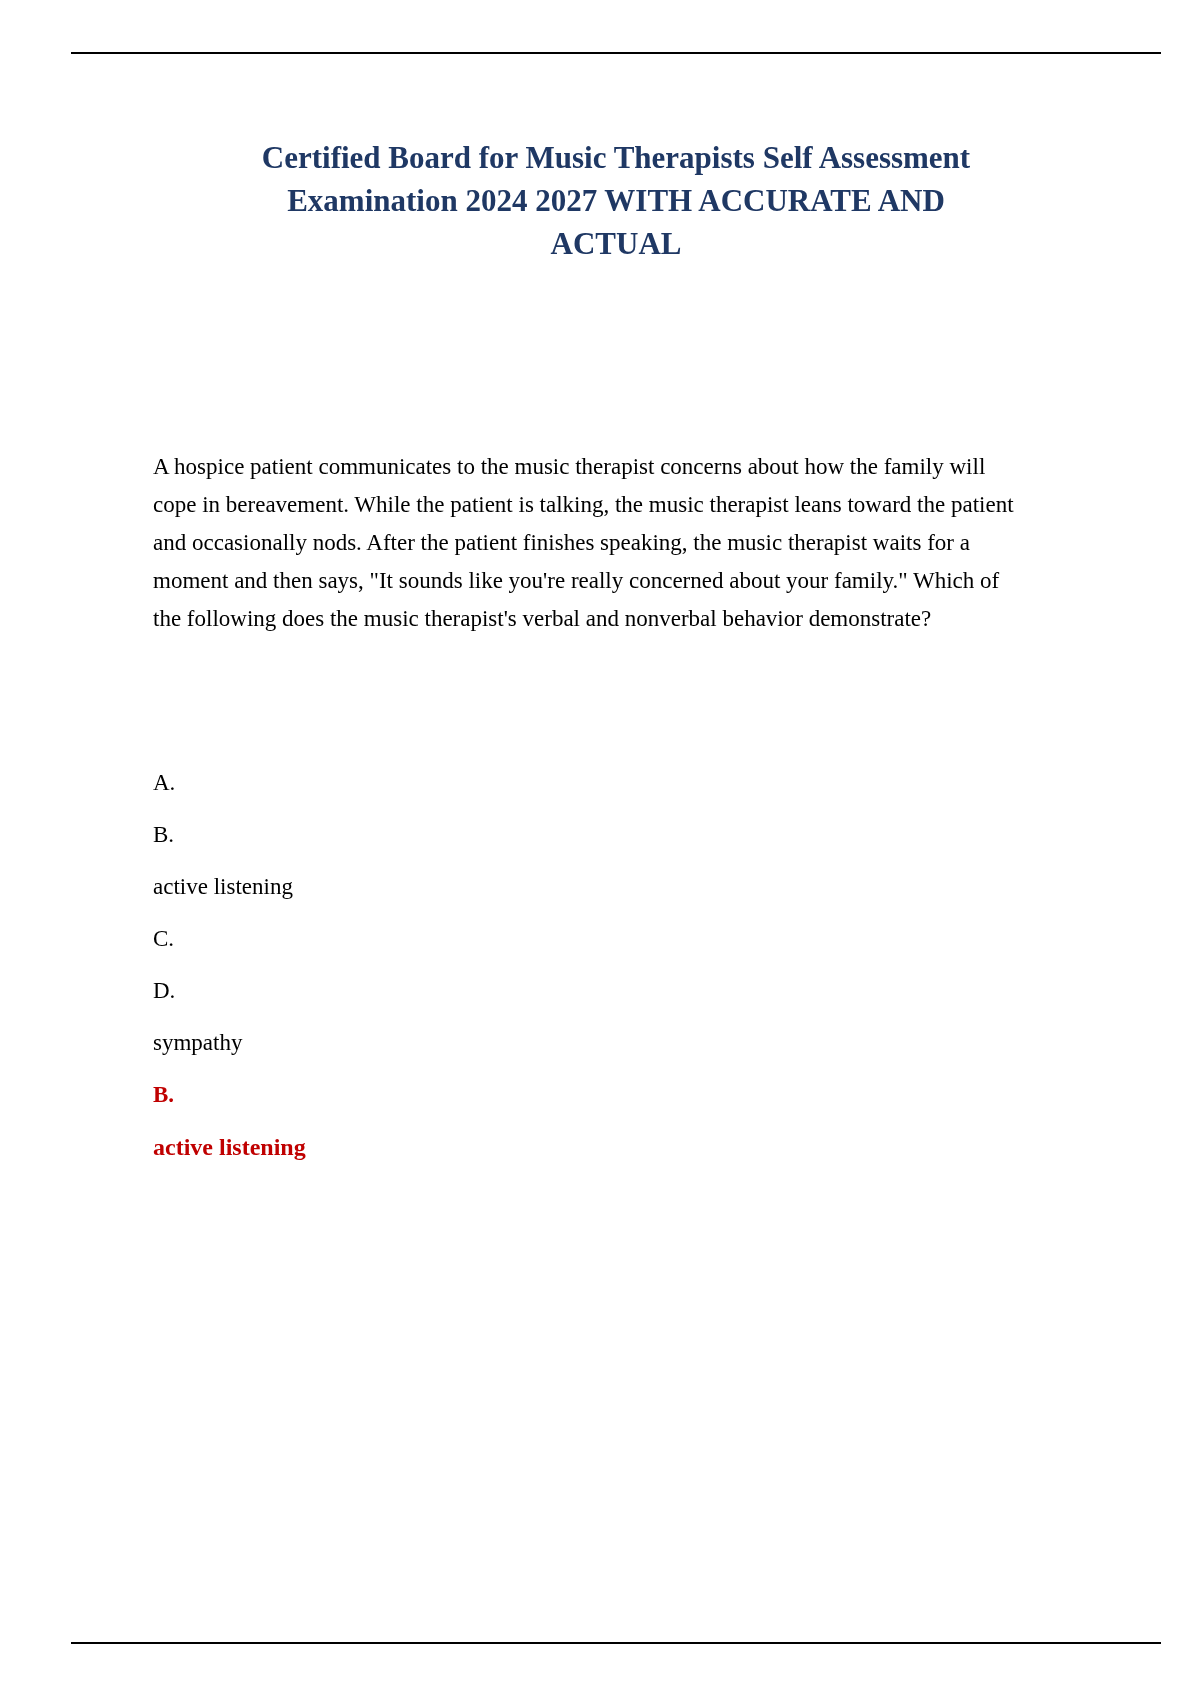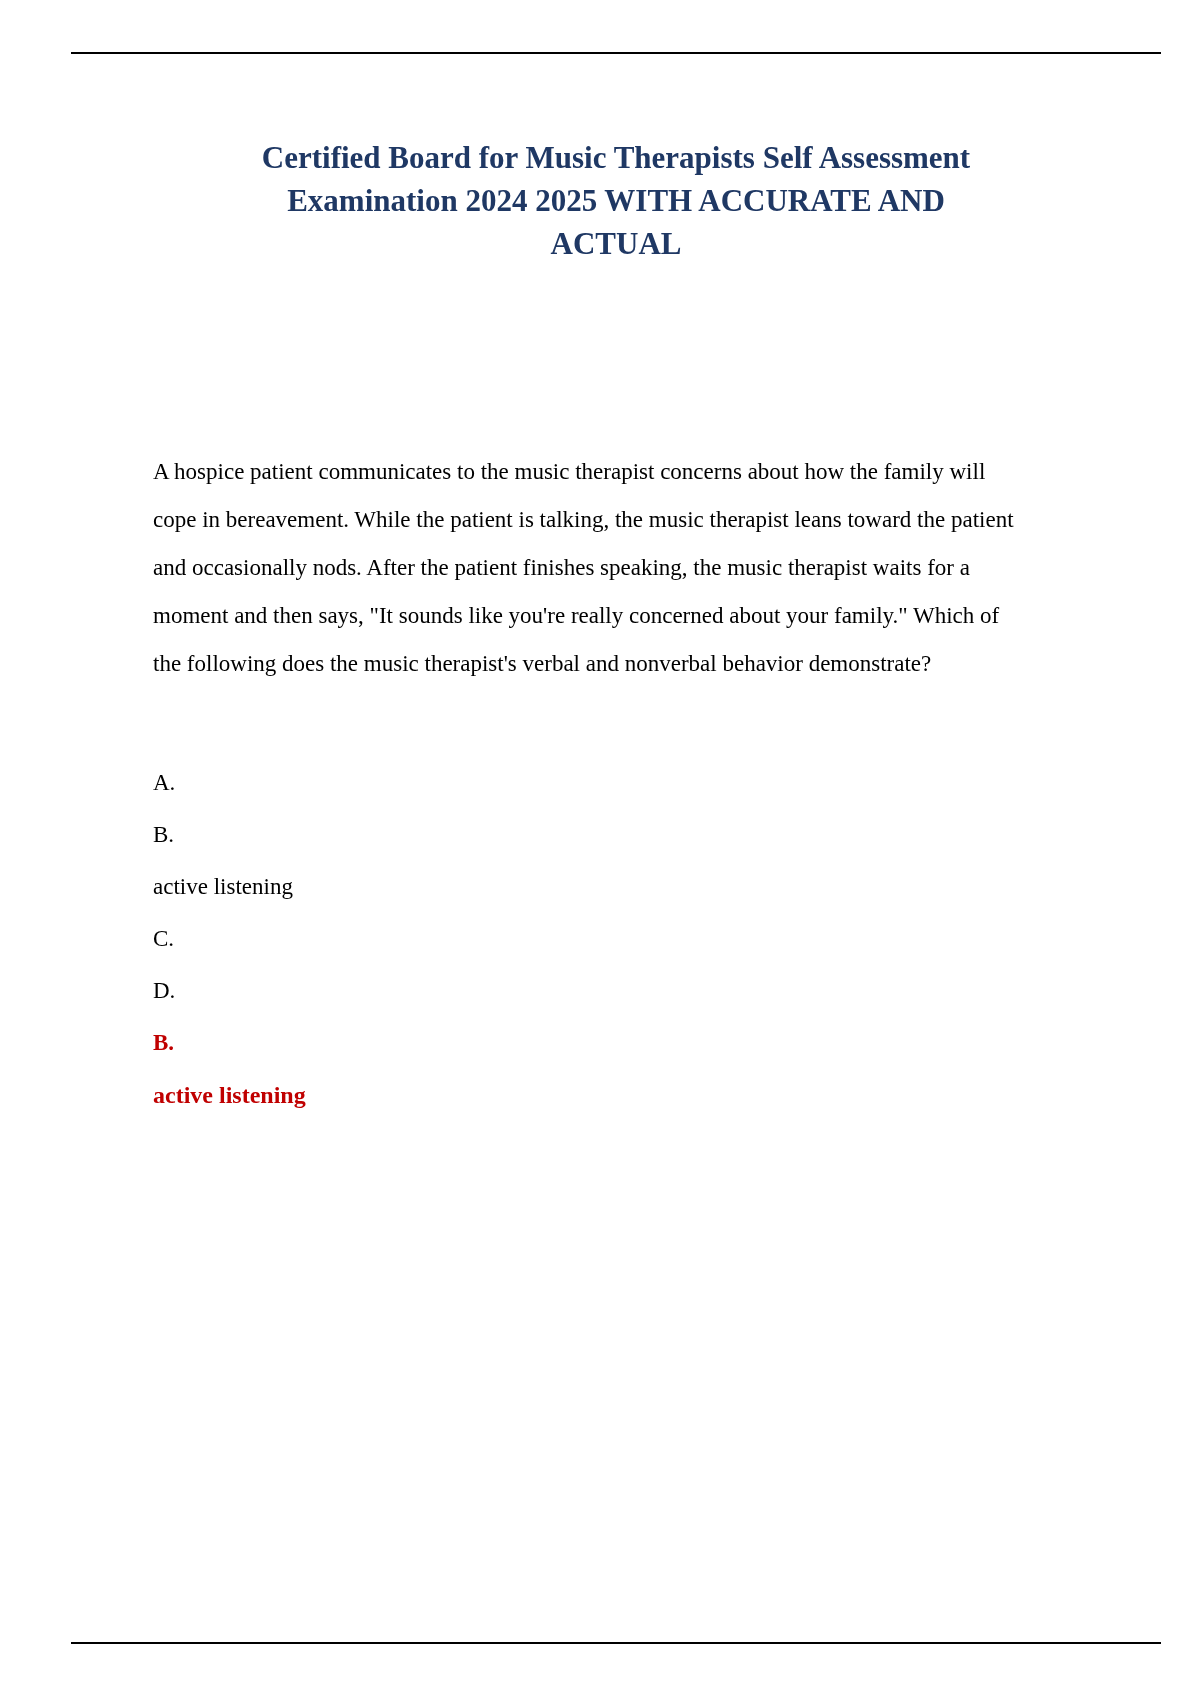--- a/index.html
+++ b/index.html
@@ -37,21 +37,21 @@
     color: var(--title-color, #1f3864);
     margin: 0;
   }
 
   .question-block {
     position: absolute;
     top: 448px;
     left: 137px;
     width: 872px;
     font-size: 23px;
-    line-height: 48px;
+    line-height: 38px;
   }
   .question-text {
     margin: 0;
   }
 
   .options-block {
     position: absolute;
     top: 768px;
     left: 137px;
     width: 872px;
@@ -72,37 +72,38 @@
 </style>
 </head>
 <body>
 
 <div class="page" style="--title-color: #1f3864; --answer-color: #c00000; color: rgb(0, 0, 0); margin-left: 16px;">
 
   <div class="rule rule-top"></div>
 
   <h1 class="doc-title">
     <span>Certified Board for Music Therapists Self Assessment</span><br>
-    <span>Examination 2024 2025 WITH ACCURATE AND</span><br>
+    <span>Examination 2024 2027 WITH ACCURATE AND</span><br>
     <span>ACTUAL</span>
   </h1>
 
   <div class="question-block">
     <p class="question-text">A hospice patient communicates to the music therapist concerns about how the family will cope in bereavement. While the patient is talking, the music therapist leans toward the patient and occasionally nods. After the patient finishes speaking, the music therapist waits for a moment and then says, "It sounds like you're really concerned about your family." Which of the following does the music therapist's verbal and nonverbal behavior demonstrate?</p>
   </div>
 
   <div class="options-block">
     <p>A.</p>
 
     <p>B.</p>
     <p>active listening</p>
 
     <p>C.</p>
 
     <p>D.</p>
+    <p>sympathy</p>
 
     <p class="answer-label">B.</p>
     <p class="answer-text">active listening</p>
   </div>
 
   <div class="rule rule-bottom"></div>
 
 </div>
 
 </body></html>

